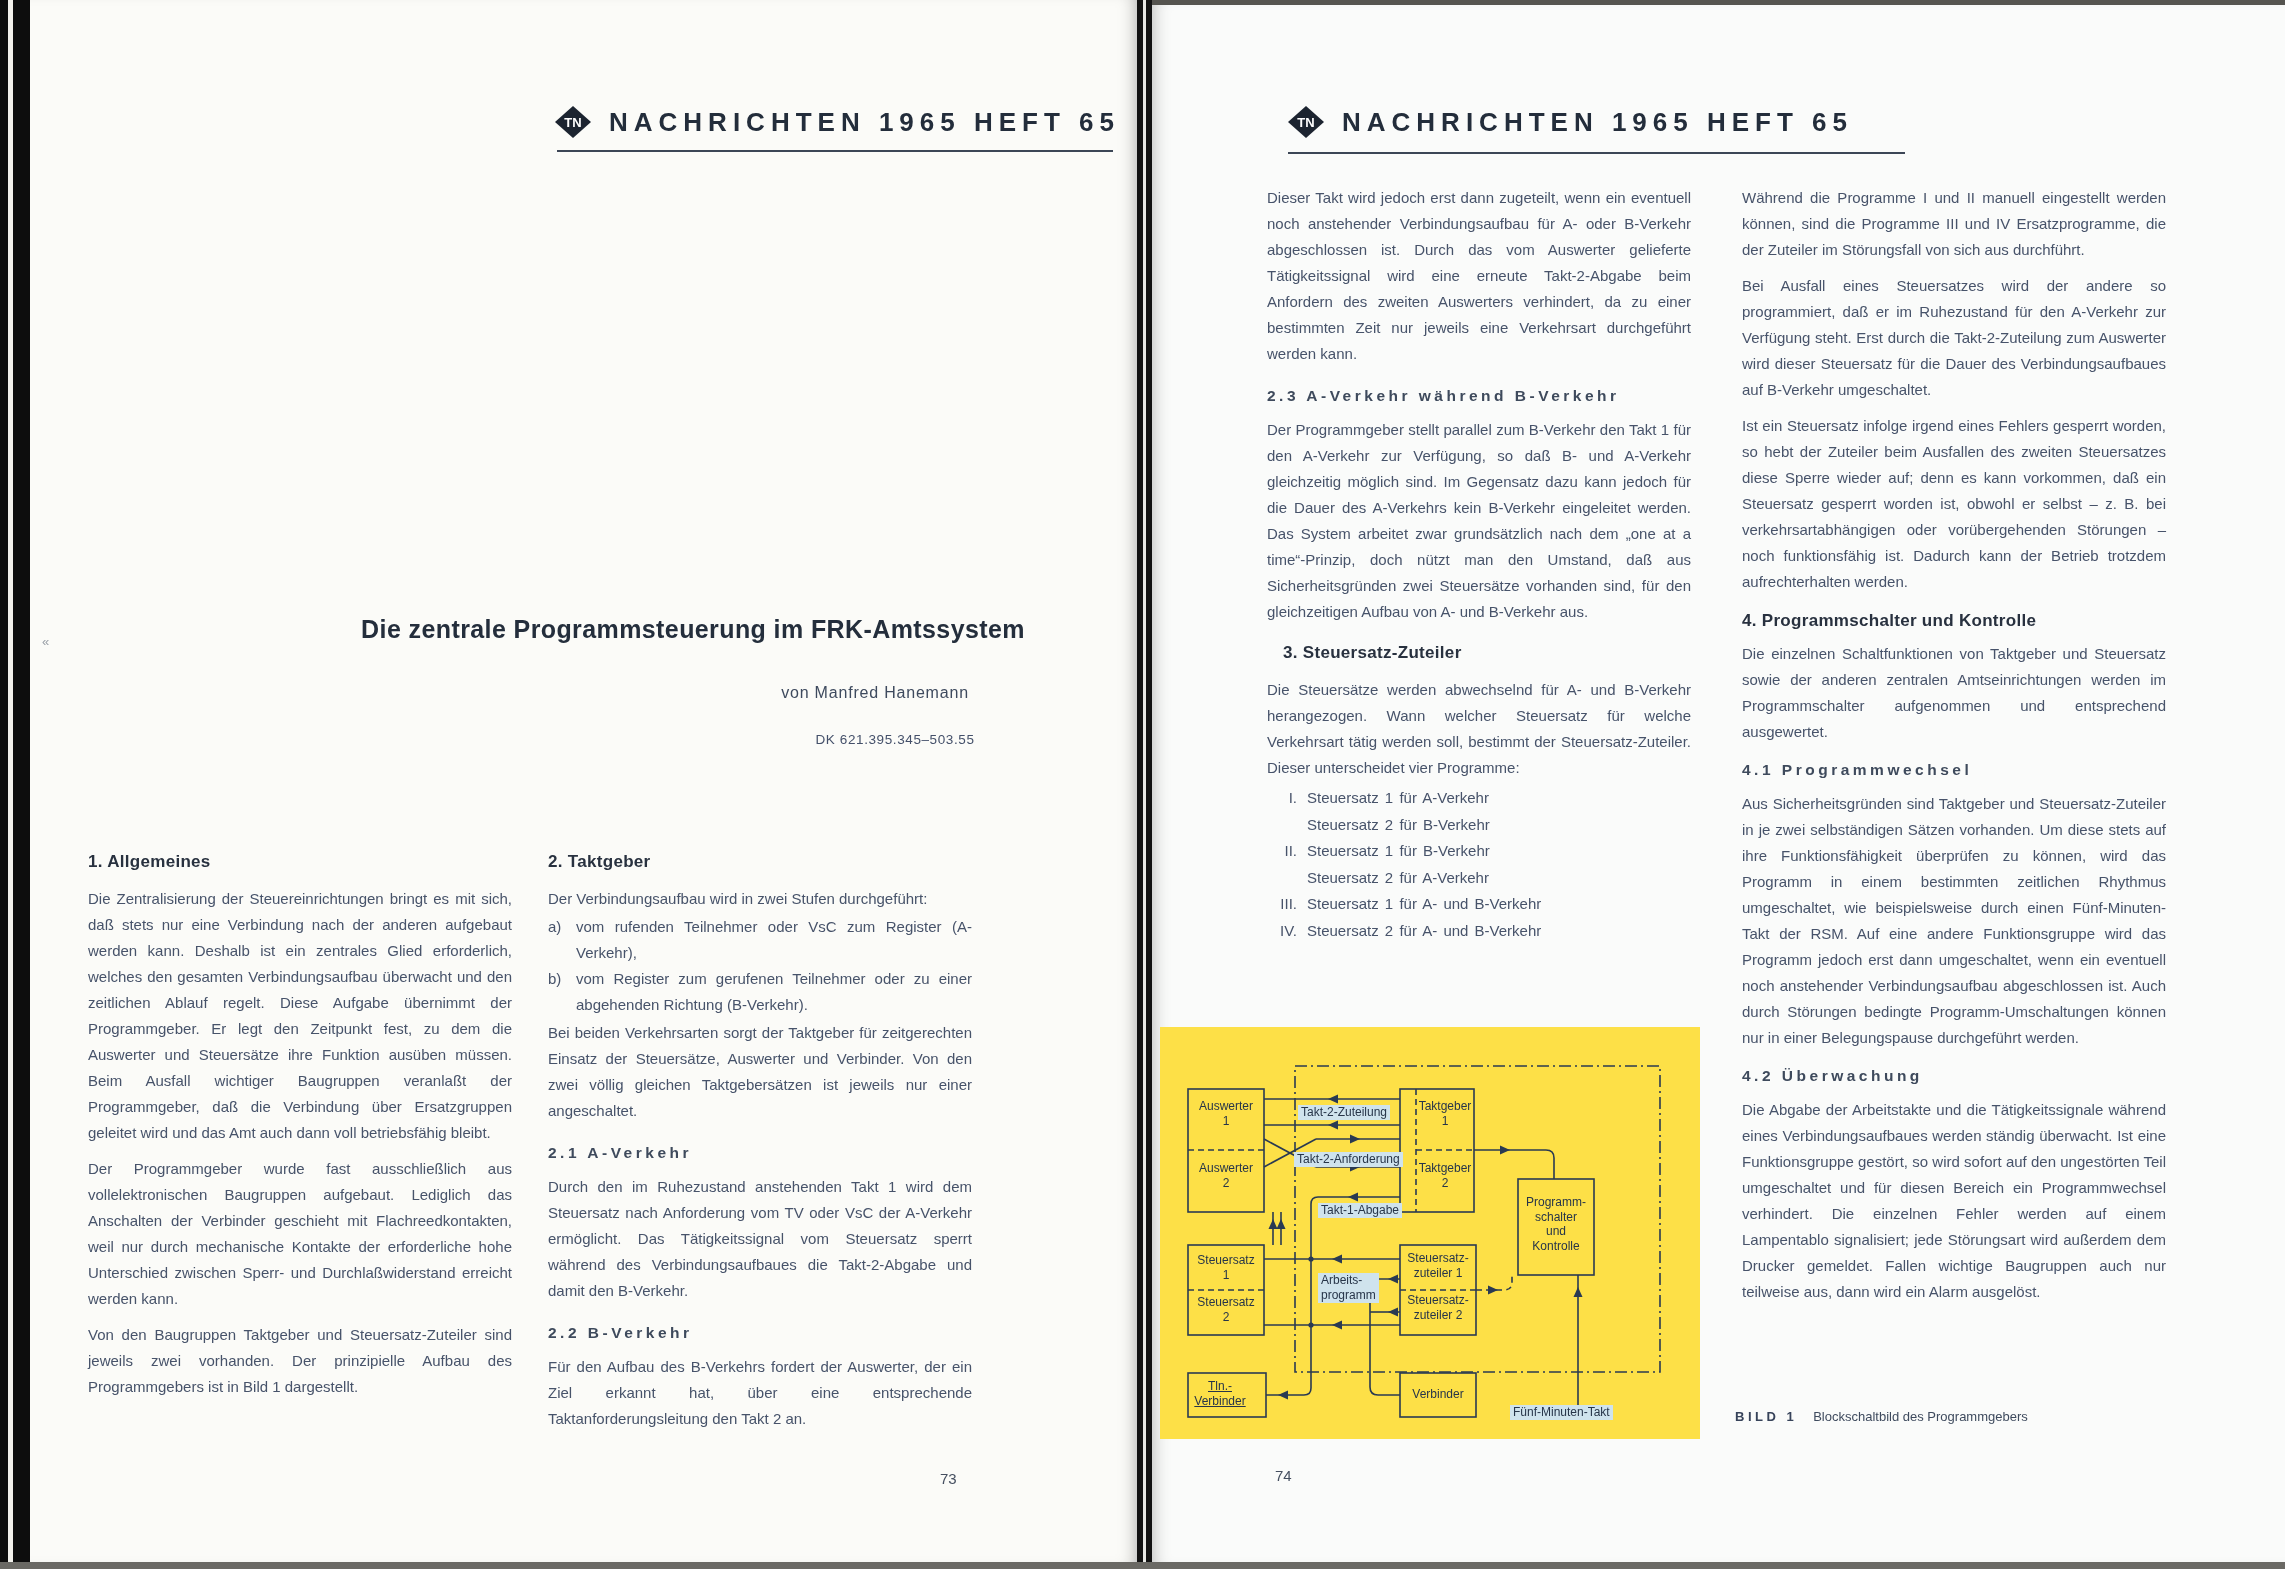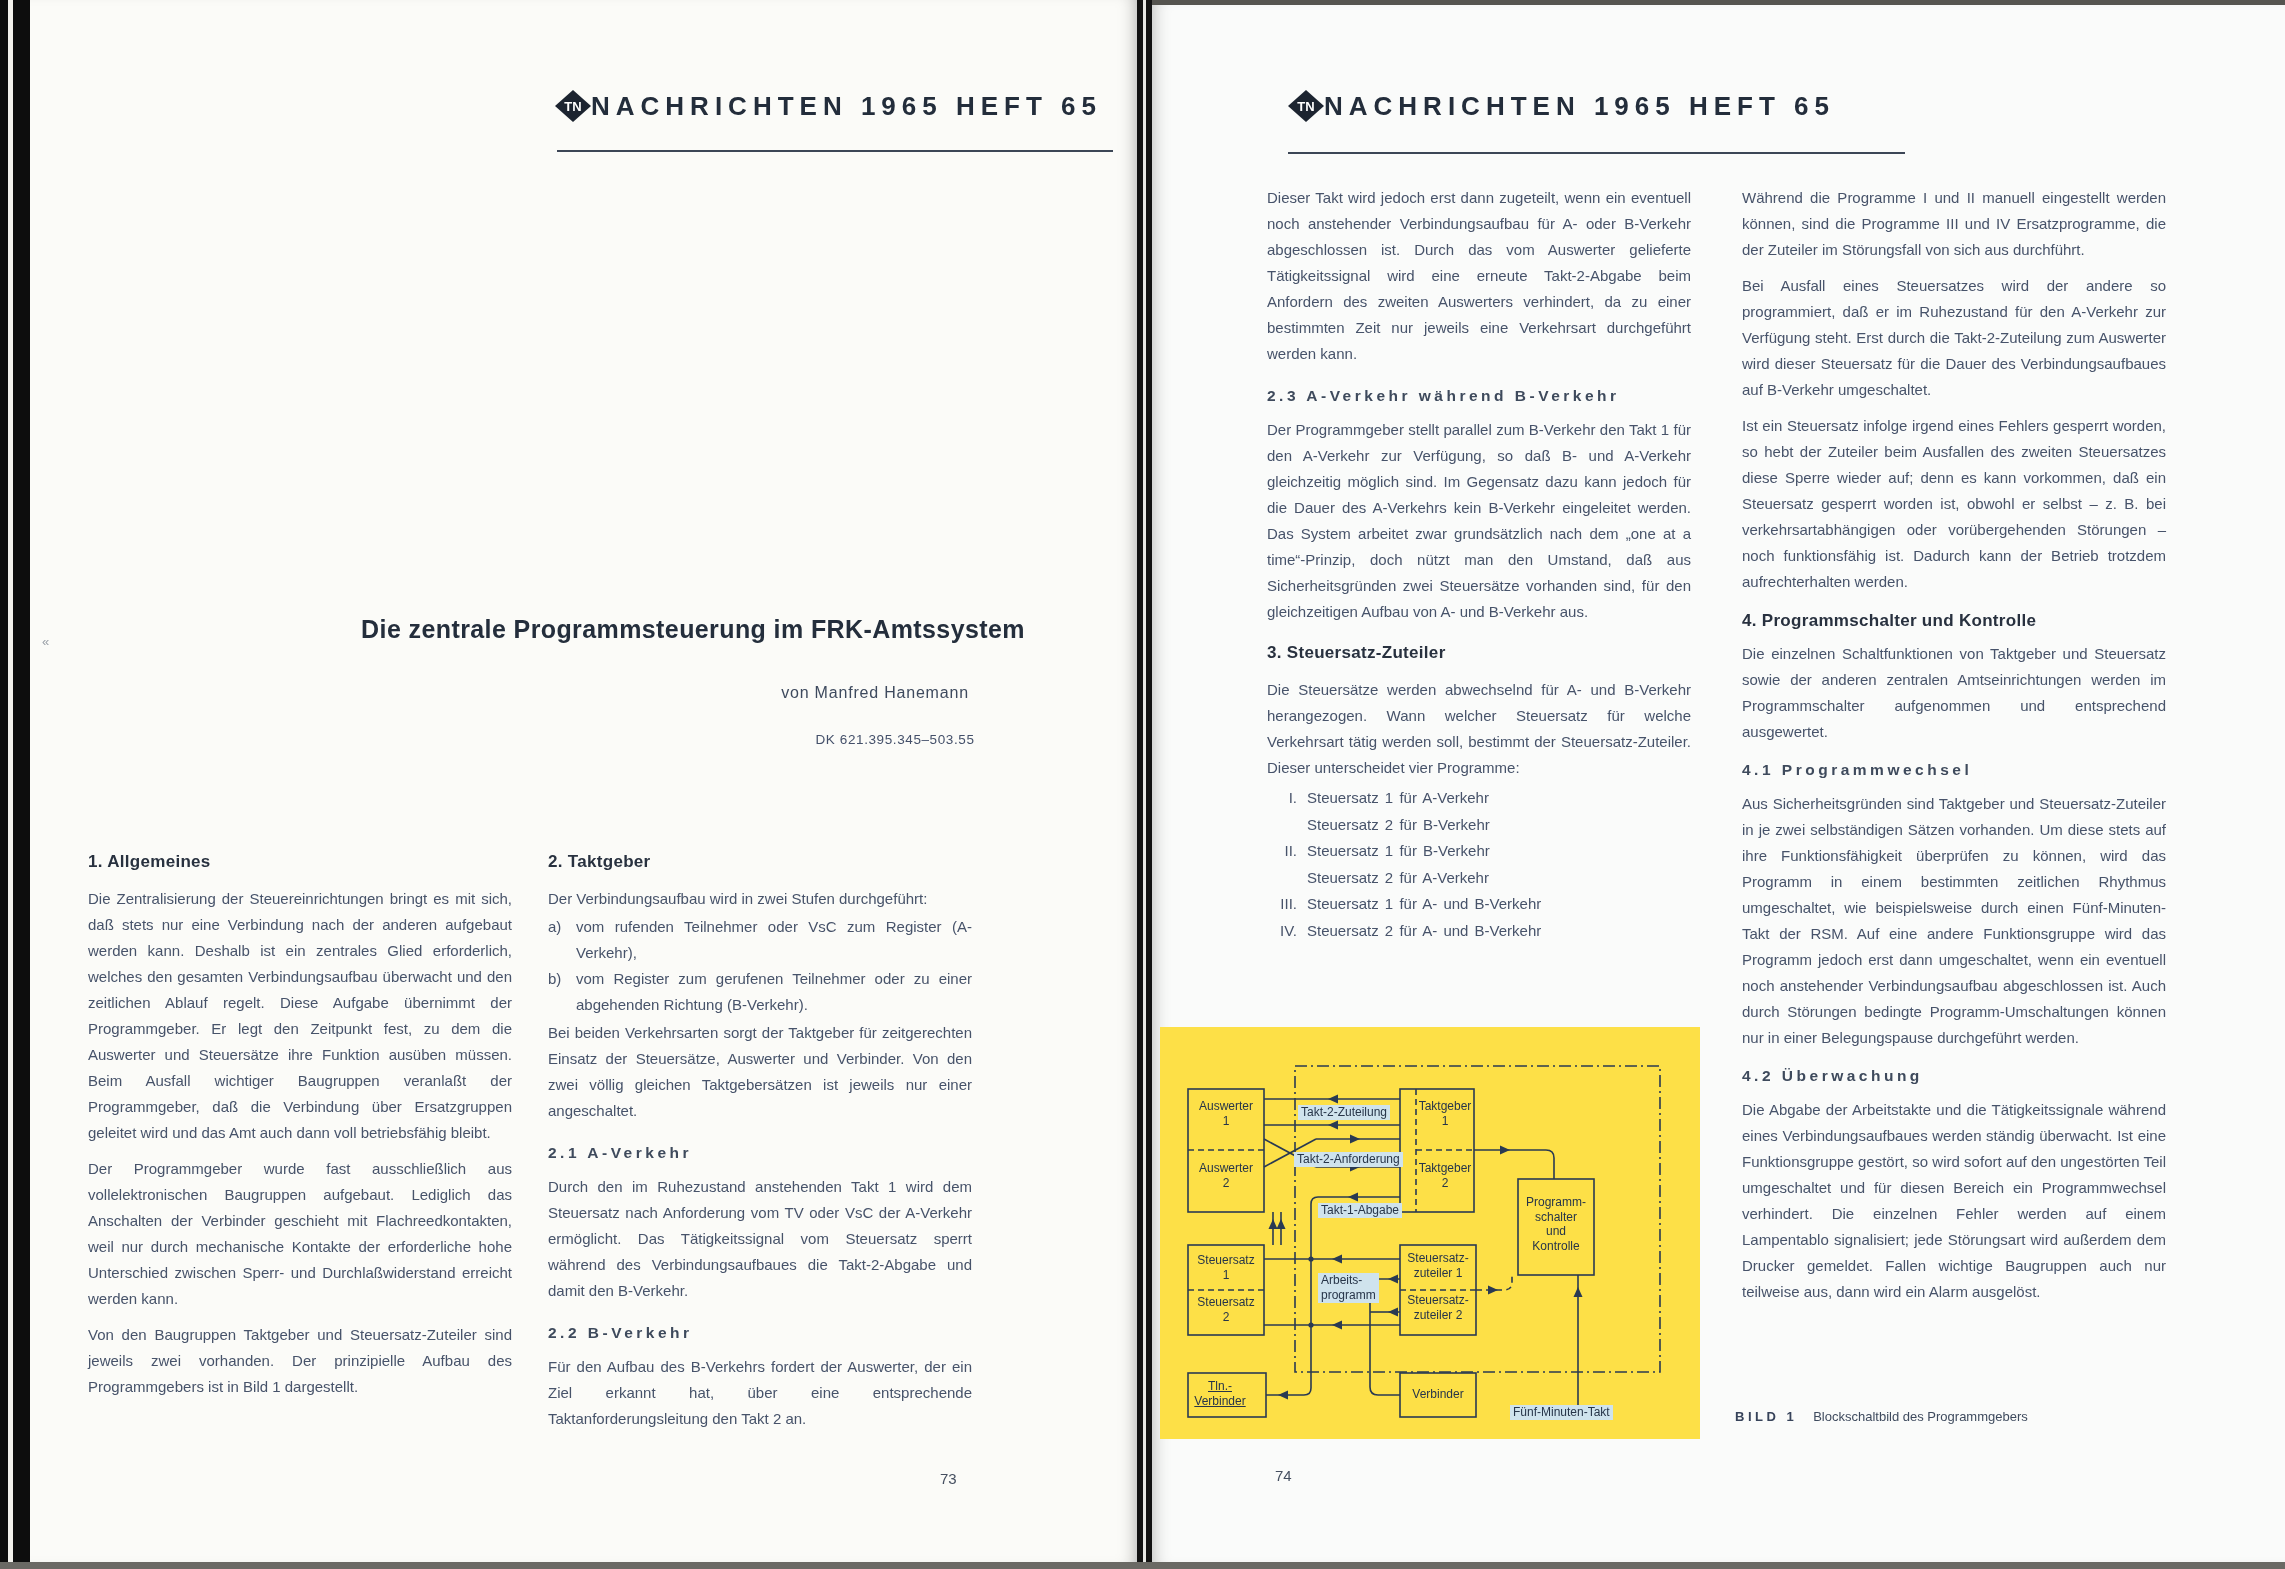--- a/index.html
+++ b/index.html
@@ -12,21 +12,21 @@
   .strip-topleft{position:absolute;left:30px;top:0;width:515px;height:18px;background:#101010;}
   .gutter{position:absolute;left:1137px;top:0;width:15px;height:100%;background:#121212;}
   .gutter::after{content:"";position:absolute;left:6px;top:0;width:3px;height:100%;background:#e8e8e4;}
   .strip-top-right{position:absolute;left:1152px;top:0;width:1133px;height:5px;background:#55544f;}
   .strip-bottom{position:absolute;left:0;top:1562px;width:100%;height:7px;background:#6a6964;}
   
   .page{position:absolute;top:0;height:1562px;}
   .page-left{left:30px;width:1107px;background:#fbfbf8;box-shadow:inset -14px 0 18px -14px rgba(0,0,0,.35);}
   .page-right{left:1152px;top:5px;width:1133px;height:1557px;background:#fafbfa;box-shadow:inset 14px 0 18px -14px rgba(0,0,0,.3);}
   
-  .hdr{position:absolute;display:flex;align-items:center;gap:0;}
+  .hdr{position:absolute;display:flex;align-items:center;gap:18px;margin-top:16px;}
   .hdr-left{left:525px;top:90px;}
   .hdr-right{left:136px;top:85px;}
   .brand{font-size:26px;font-weight:bold;letter-spacing:6px;color:#232d3b;white-space:nowrap;}
   .hdr-rule{position:absolute;height:2px;background:#3c4656;}
   .rule-left{left:527px;top:150px;width:556px;}
   .rule-right{left:136px;top:147px;width:617px;}
   
   .title{position:absolute;left:663px;top:598px;transform:translateX(-50%);
          font-size:25px;font-weight:bold;color:#242e3c;letter-spacing:.4px;white-space:nowrap;}
   .author{position:absolute;left:845px;top:684px;transform:translateX(-50%);
@@ -118,21 +118,21 @@
         <text x="18" y="21" font-size="13" font-weight="bold" fill="#ffffff" text-anchor="middle" font-family="Liberation Sans, sans-serif">TN</text>
       </svg>
       <span class="brand">NACHRICHTEN 1965 HEFT 65</span>
     </div>
     <div class="hdr-rule rule-right"></div>
 
     <div class="col" style="left:115px;top:180px;">
       <p class="para">Dieser Takt wird jedoch erst dann zugeteilt, wenn ein eventuell noch anstehender Verbindungsaufbau für A- oder B-Verkehr abgeschlossen ist. Durch das vom Auswerter gelieferte Tätigkeitssignal wird eine erneute Takt-2-Abgabe beim Anfordern des zweiten Auswerters verhindert, da zu einer bestimmten Zeit nur jeweils eine Verkehrsart durchgeführt werden kann.</p>
       <h3 class="subhead">2.3 A-Verkehr während B-Verkehr</h3>
       <p class="para">Der Programmgeber stellt parallel zum B-Verkehr den Takt 1 für den A-Verkehr zur Verfügung, so daß B- und A-Verkehr gleichzeitig möglich sind. Im Gegensatz dazu kann jedoch für die Dauer des A-Verkehrs kein B-Verkehr eingeleitet werden. Das System arbeitet zwar grundsätzlich nach dem „one at a time“-Prinzip, doch nützt man den Umstand, daß aus Sicherheitsgründen zwei Steuersätze vorhanden sind, für den gleichzeitigen Aufbau von A- und B-Verkehr aus.</p>
-      <h2 class="h-num" style="margin-top:18px;">3. Steuersatz-Zuteiler</h2>
+      <h2 class="h-num" style="margin-top:18px;margin-left:16px;">3. Steuersatz-Zuteiler</h2>
       <p class="para" style="margin-bottom:4px;">Die Steuersätze werden abwechselnd für A- und B-Verkehr herangezogen. Wann welcher Steuersatz für welche Verkehrsart tätig werden soll, bestimmt der Steuersatz-Zuteiler. Dieser unterscheidet vier Programme:</p>
       <div class="prow">
         <span class="pm">I.</span>
           <span></span>
         <span>Steuersatz 1 für A-Verkehr</span>
       </div>
       <div class="prow">
         <span class="pm"></span>
           <span></span>
         <span>Steuersatz 2 für B-Verkehr</span>

